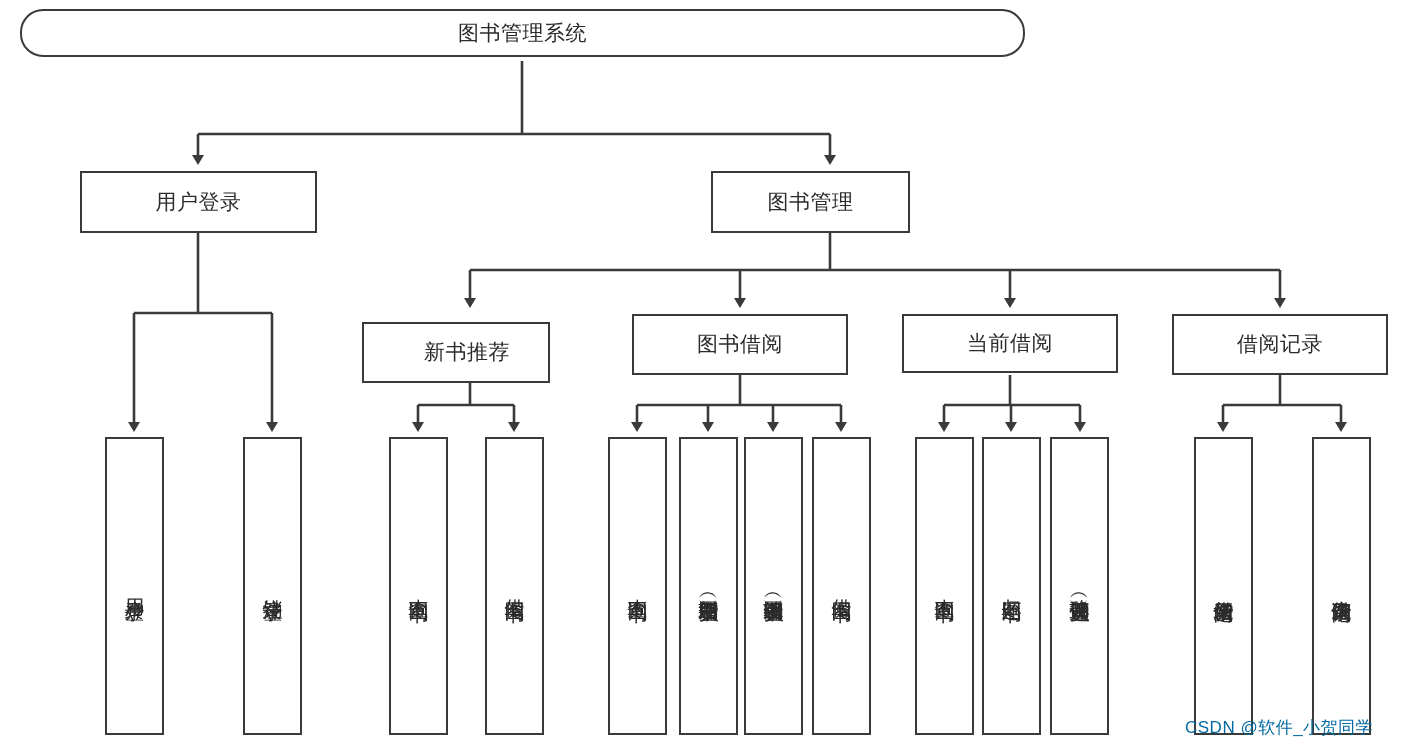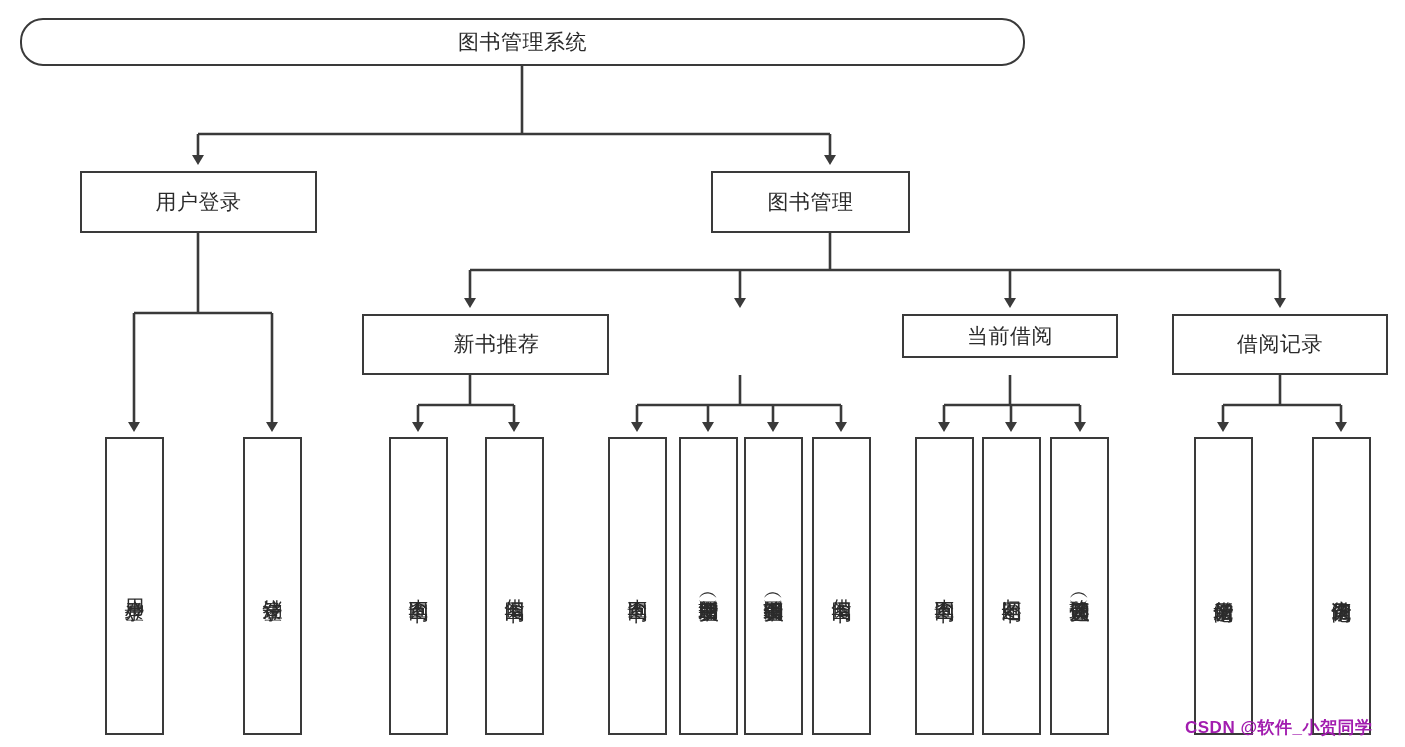--- a/index.html
+++ b/index.html
@@ -61,25 +61,24 @@
   .node.vertical.tall .label {
     max-height: 292px;
     line-height: 1.36;
     letter-spacing: 0.5px;
   }
   .watermark {
     position: absolute;
     left: 1185px;
     top: 716px;
     font-size: 17px;
-    color: #a21caf;
+    color: #0369a1;
     letter-spacing: 0.5px;
     white-space: nowrap;
     font-family: "Liberation Sans", "DejaVu Sans", sans-serif;
-    font-weight: bold;
   }
 </style>
 </head>
 <body>
 
 <div id="diagram-root">
 
   <svg class="connectors" viewBox="0 0 1405 747" xmlns="http://www.w3.org/2000/svg">
     <defs>
       <marker id="arrow" markerWidth="10" markerHeight="12" refX="1" refY="6" orient="auto" markerUnits="userSpaceOnUse">
@@ -123,35 +122,38 @@
       <path d="M1011,405 L1011,423" marker-end="url(#arrow)"></path>
       <path d="M1080,405 L1080,423" marker-end="url(#arrow)"></path>
 
       <path d="M1280,375 L1280,405"></path>
       <path d="M1223,405 L1341,405"></path>
       <path d="M1223,405 L1223,423" marker-end="url(#arrow)"></path>
       <path d="M1341,405 L1341,423" marker-end="url(#arrow)"></path>
     </g>
   </svg>
 
-  <div class="node" style="left:20px; top:18px; width:1005px; height:48px;border-radius:23px;">
+  <div class="node" style="left:20px; top:9px; width:1005px; height:48px;border-radius:23px;">
     <span class="label">图书管理系统</span>
   </div>
 
   <div class="node" style="left:80px; top:171px; width:237px; height:62px;">
     <span class="label">用户登录</span>
   </div>
   <div class="node" style="left:711px; top:171px; width:199px; height:62px;">
     <span class="label">图书管理</span>
   </div>
 
-  <div class="node" style="left:362px; top:314px; width:247px; height:61px;padding-left:22px;">
+  <div class="node" style="left:362px; top:322px; width:188px; height:61px;padding-left:22px;">
     <span class="label">新书推荐</span>
   </div>
-  <div class="node" style="left:902px; top:314px; width:216px; height:44px;">
+  <div class="node" style="left:632px; top:314px; width:216px; height:61px;">
+    <span class="label">图书借阅</span>
+  </div>
+  <div class="node" style="left:902px; top:314px; width:216px; height:59px;">
     <span class="label">当前借阅</span>
   </div>
   <div class="node" style="left:1172px; top:314px; width:216px; height:61px;justify-content:center;">
     <span class="label">借阅记录</span>
   </div>
 
   <div class="node vertical" style="left:105px; top:437px; width:59px; height:298px;">
     <span class="label">用户登录</span>
   </div>
   <div class="node vertical" style="left:243px; top:437px; width:59px; height:298px;">

